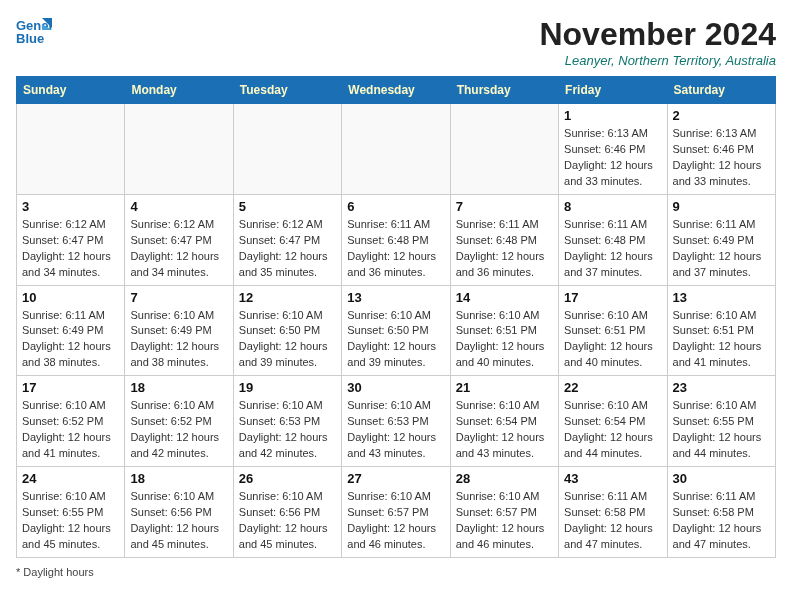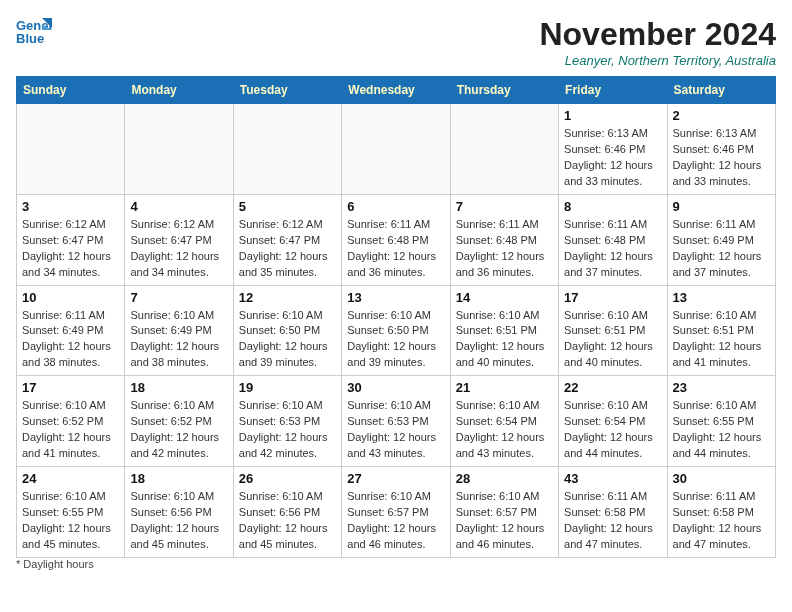--- a/index.html
+++ b/index.html
@@ -68,20 +68,21 @@
       font-weight: bold;
       margin-bottom: 3px;
       color: #111;
     }
     .day-info {
       font-size: 11px;
       color: #333;
       line-height: 1.45;
     }
     .footer-note {
+      margin-top: 8px;
       font-size: 11px;
       color: #444;
     }
   </style>
 </head>
 <body>
 
 <div class="header-section">
   <div class="logo">
     <svg class="logo-icon" viewBox="0 0 36 30">

